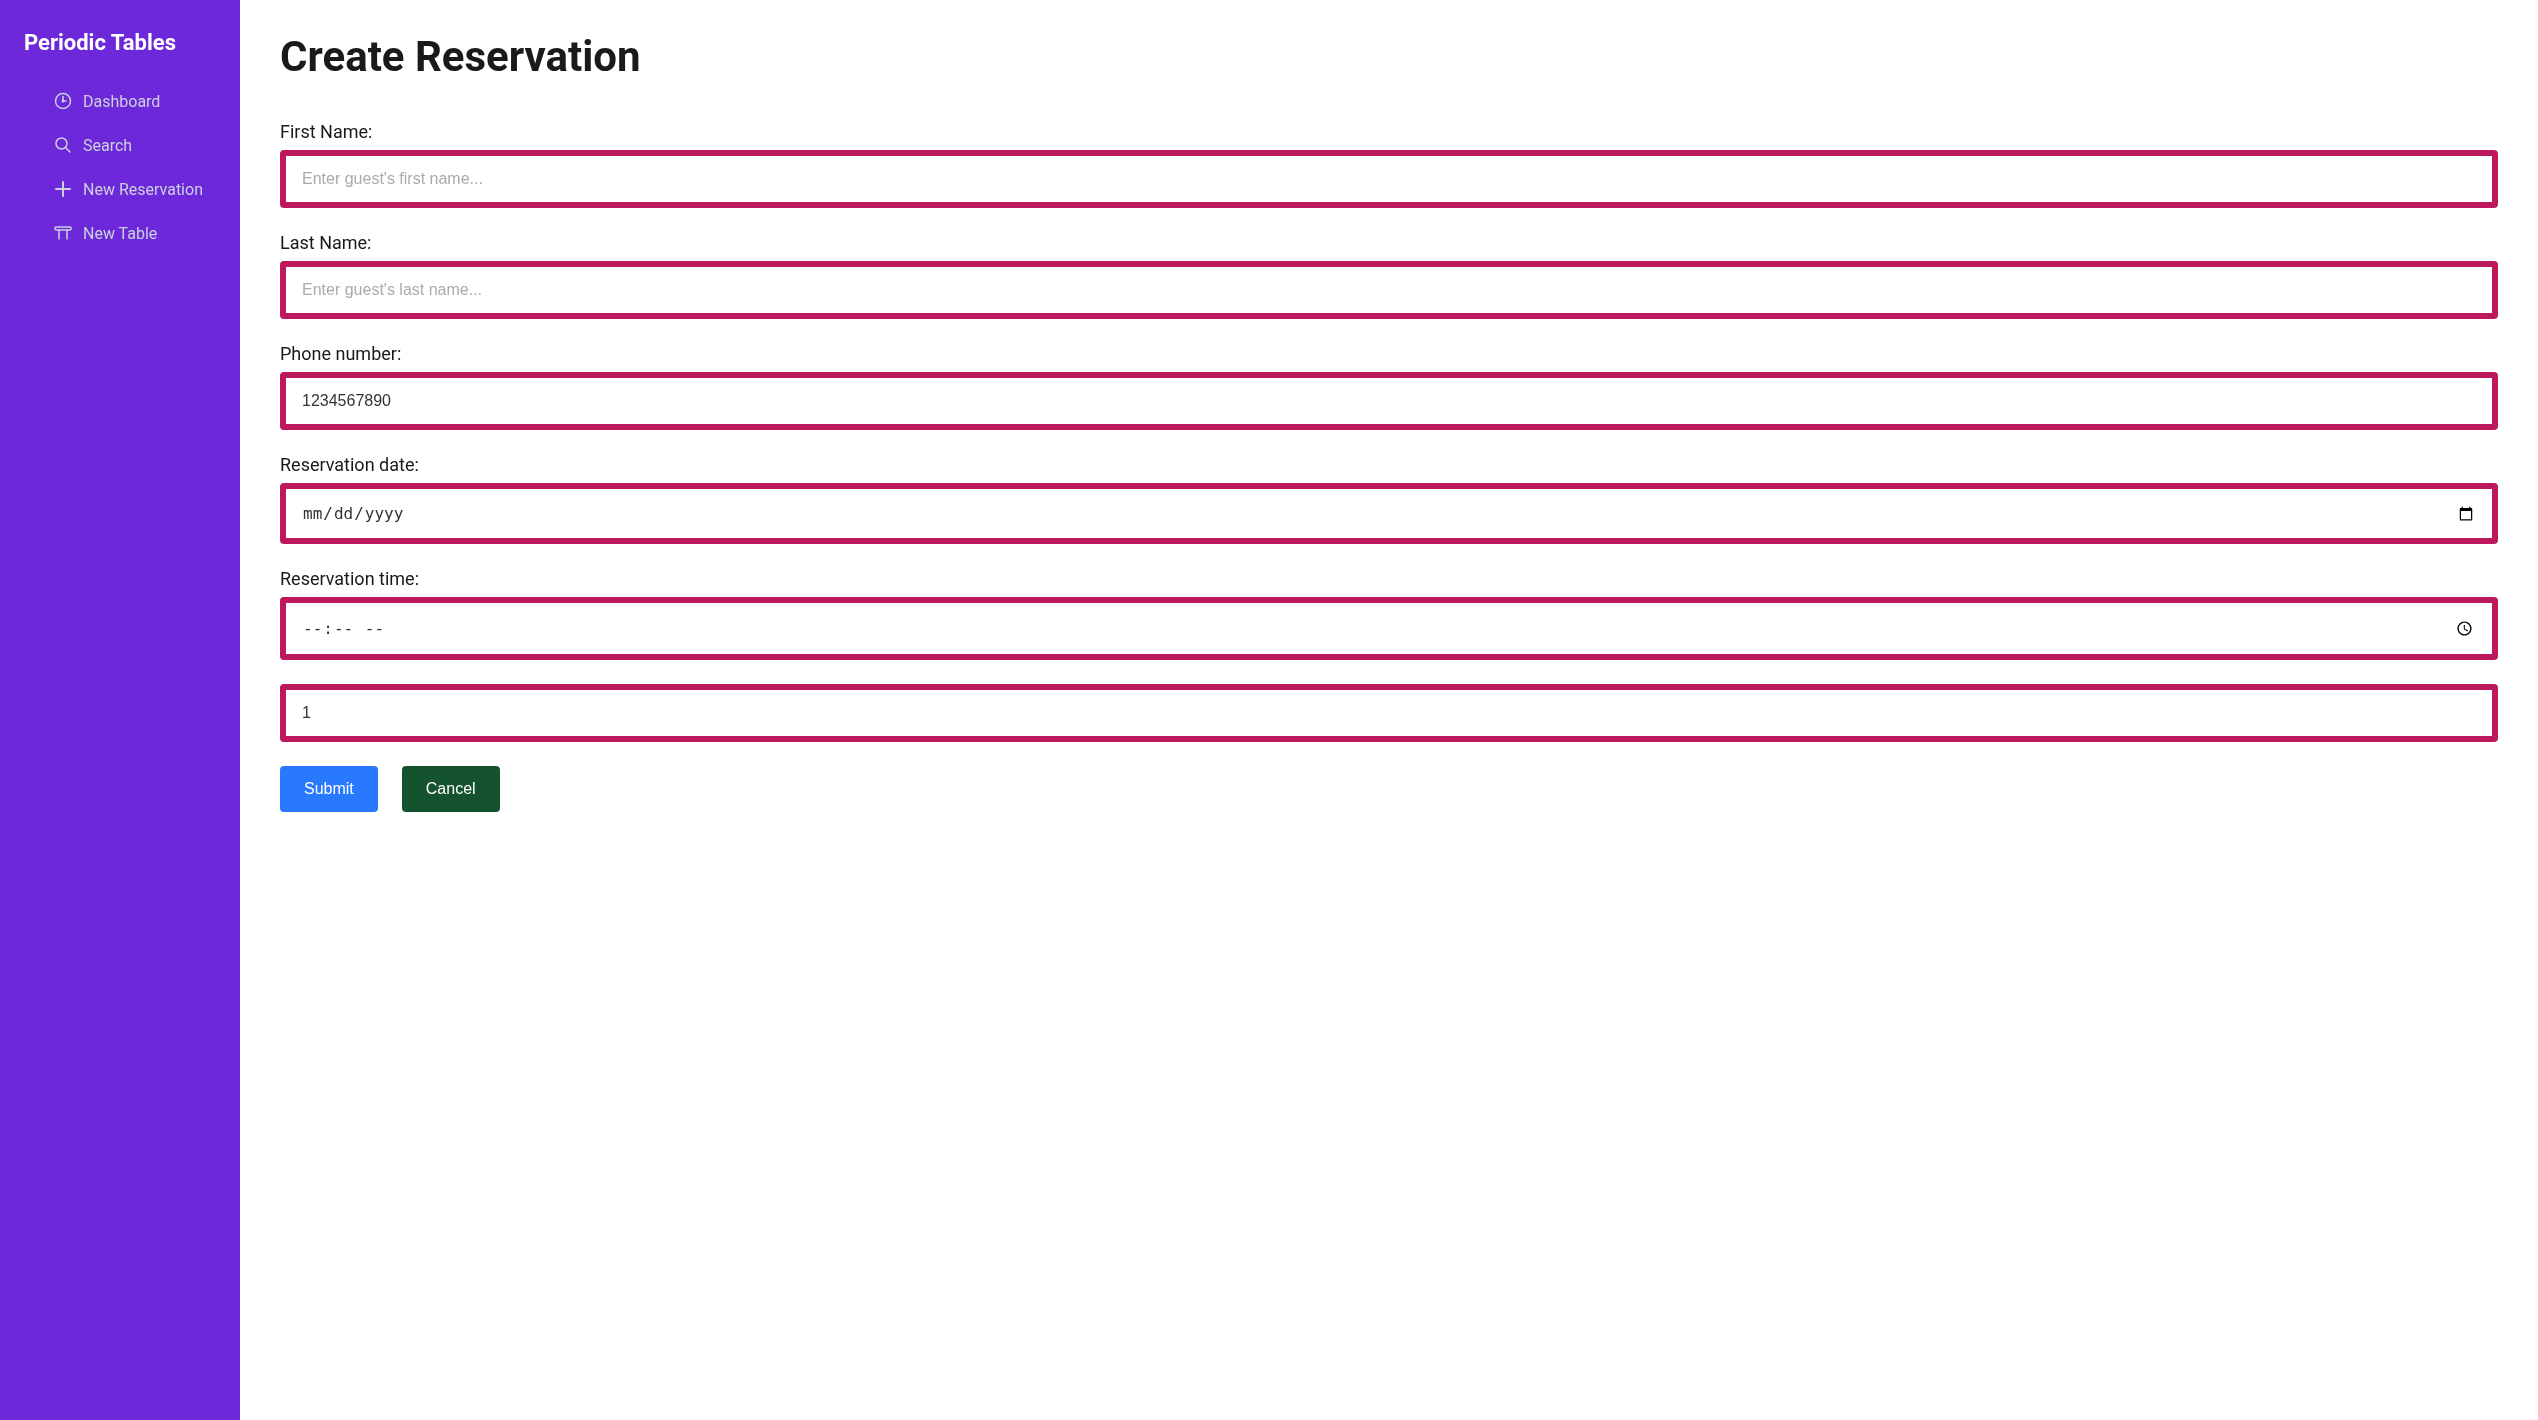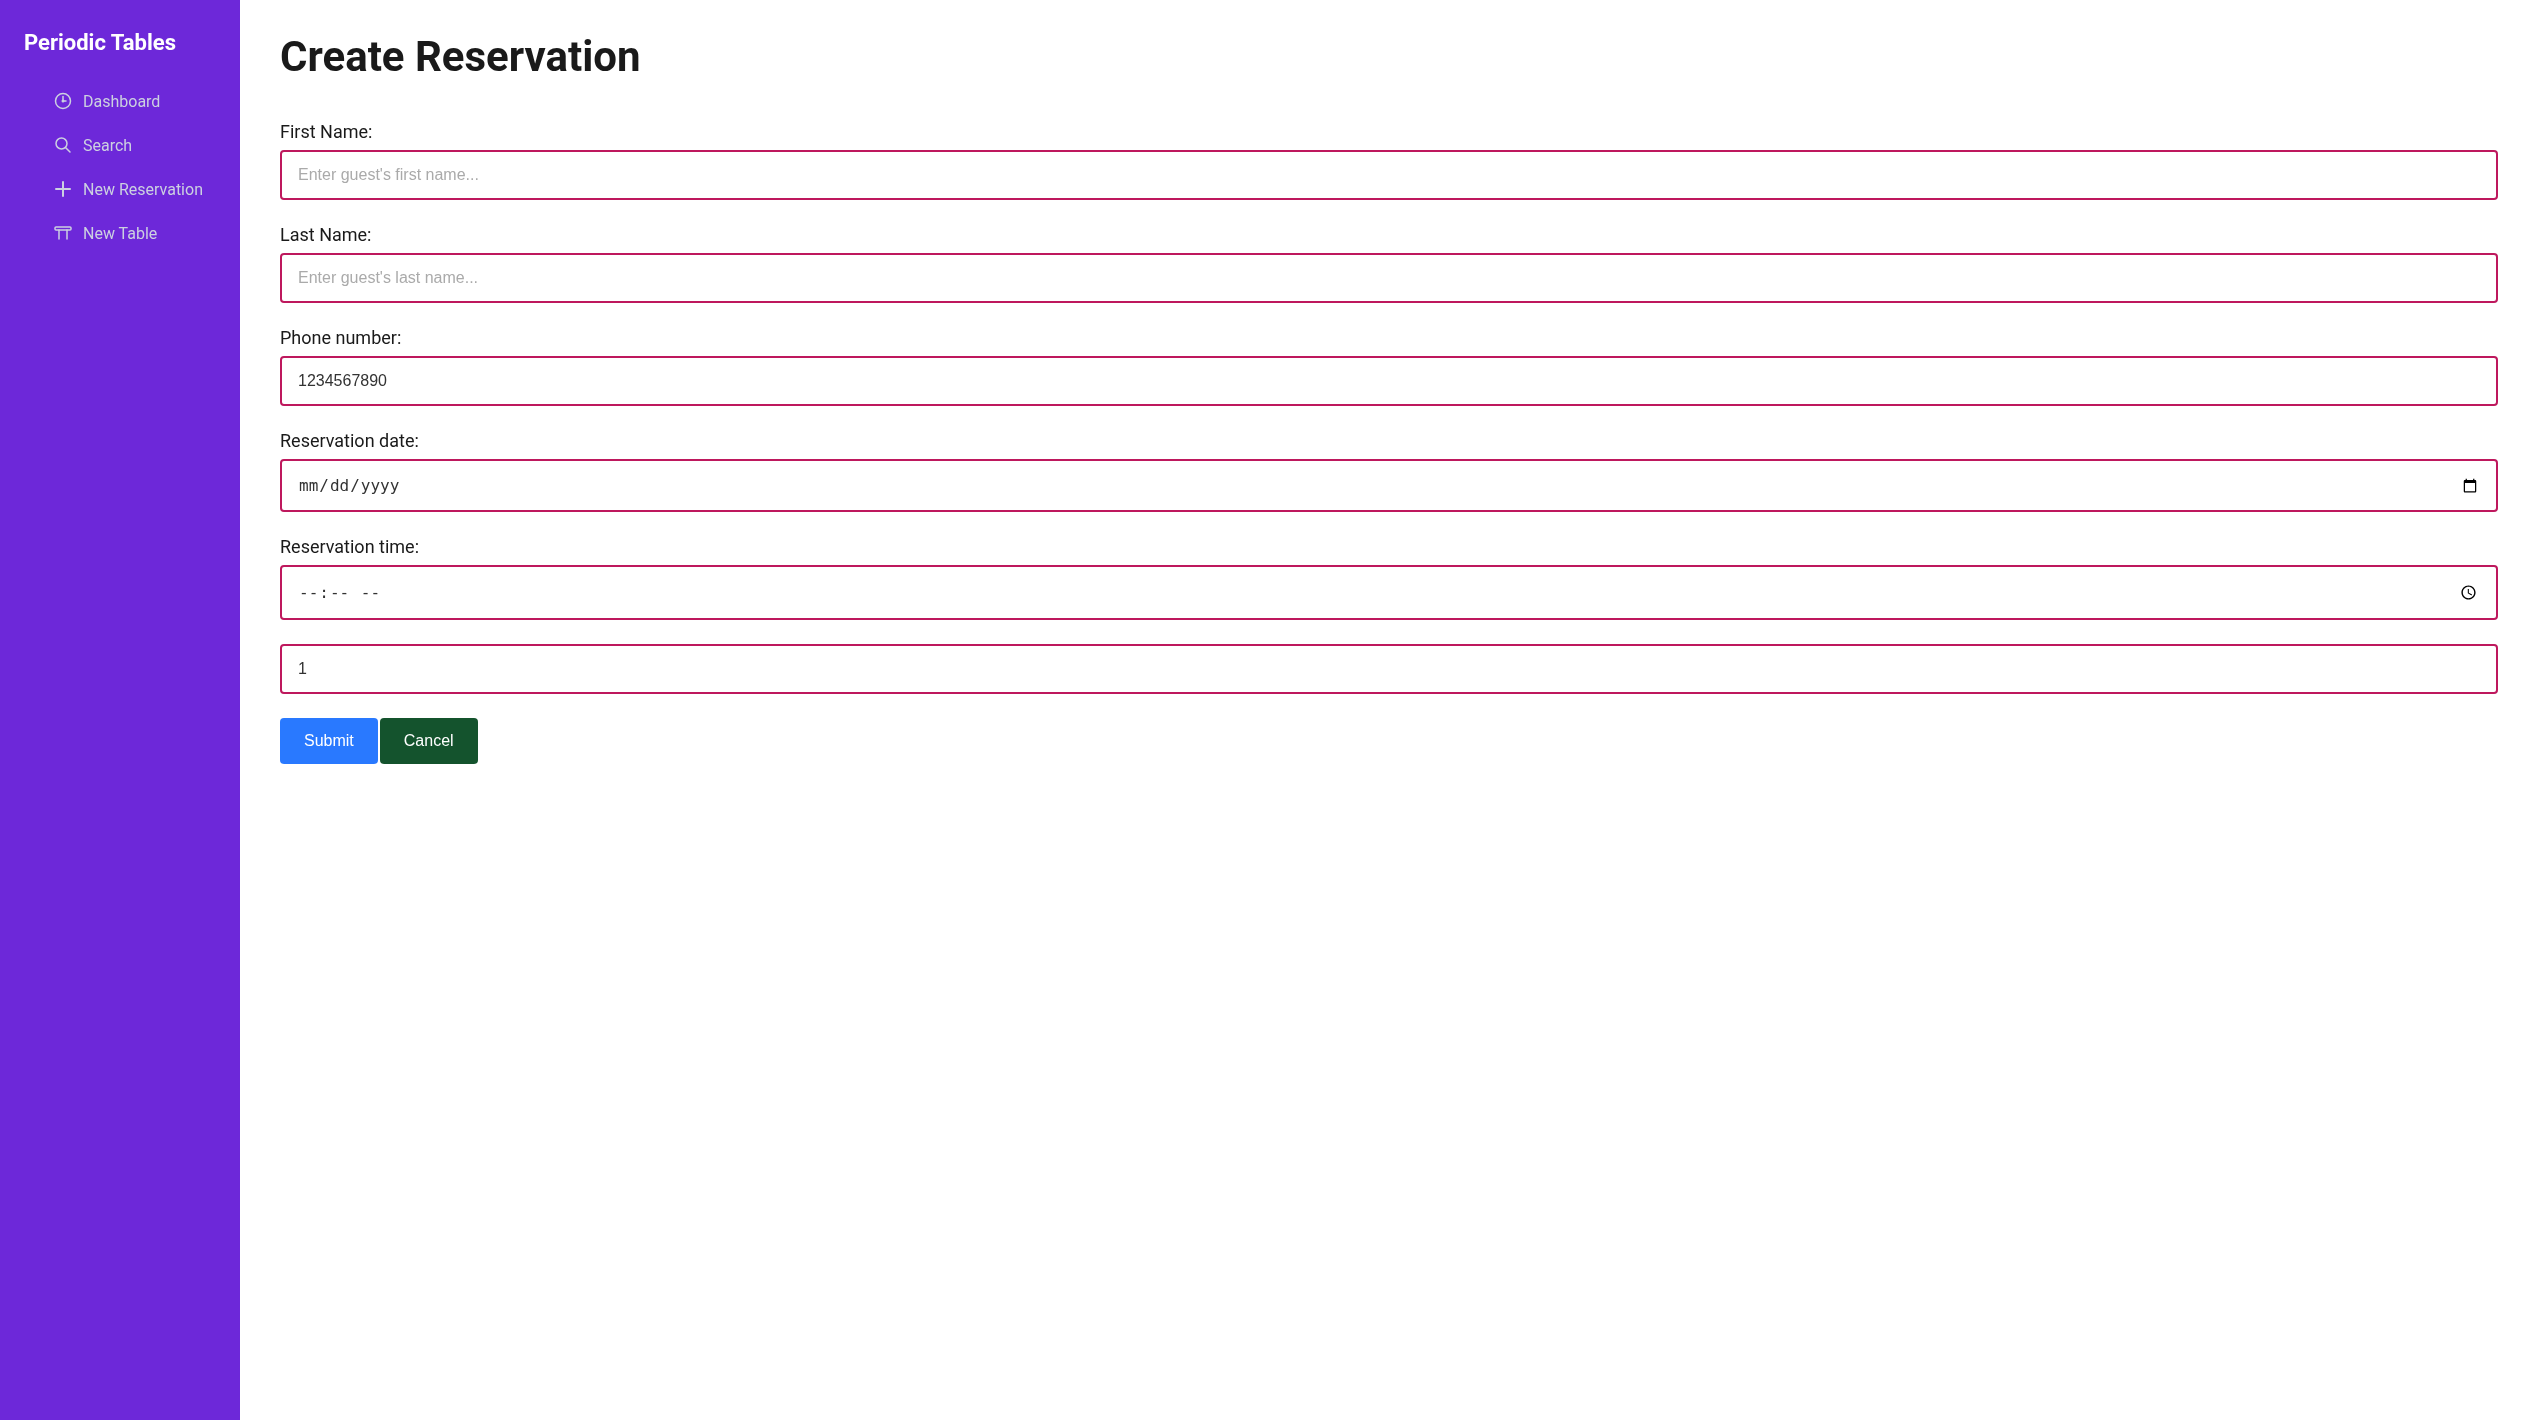--- a/index.html
+++ b/index.html
@@ -88,35 +88,35 @@
     .form-label {
       display: block;
       font-size: 18px;
       color: #1a1a1a;
       margin-bottom: 8px;
     }
 
     .form-input {
       width: 100%;
       padding: 14px 16px;
-      border: 2px solid #be185d;
+      border: 6px solid #be185d;
       border-radius: 4px;
       font-size: 16px;
       color: #333;
       background: #fff;
       outline: none;
     }
 
     .form-input::placeholder {
       color: #aaa;
     }
 
     .form-actions {
       display: flex;
-      gap: 2px;
+      gap: 24px;
       margin-top: 16px;
     }
 
     .btn-submit {
       background: #2979ff;
       color: #fff;
       border: none;
       padding: 14px 24px;
       font-size: 16px;
       border-radius: 4px;

